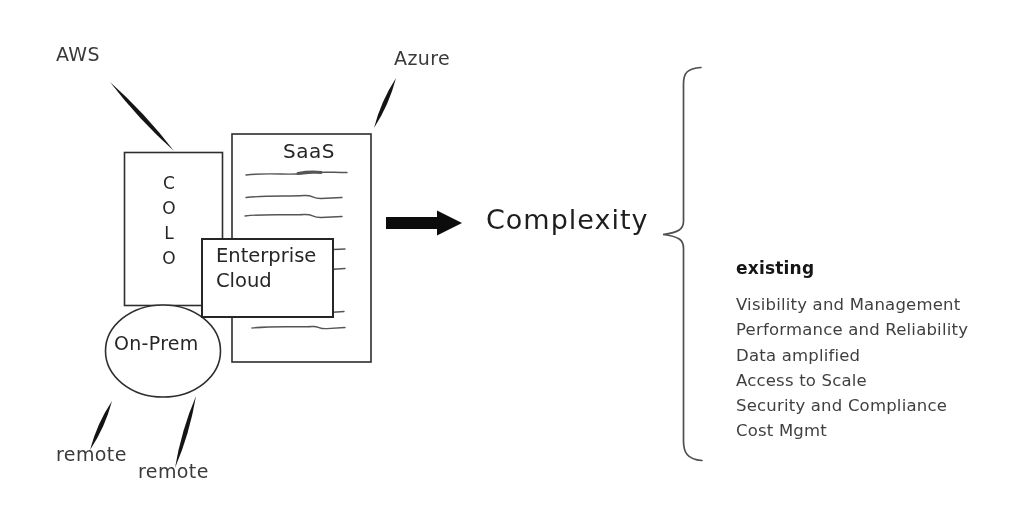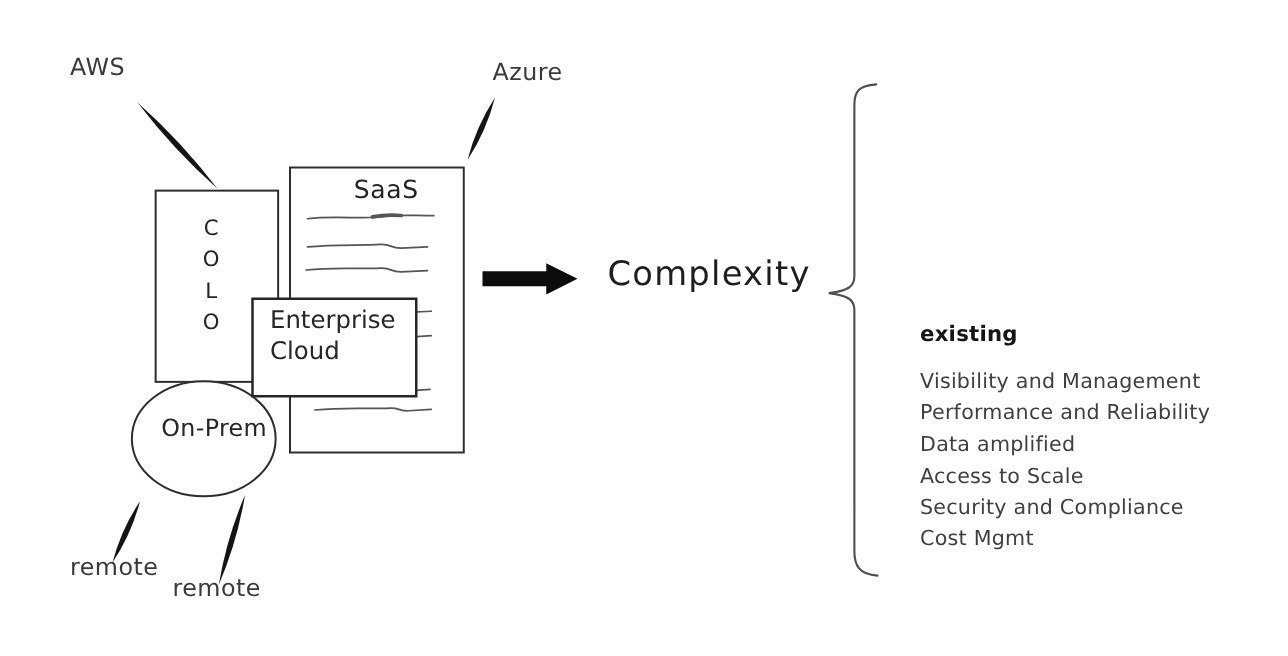--- a/index.html
+++ b/index.html
@@ -75,21 +75,21 @@
     <div>O</div>
     <div>L</div>
     <div>O</div>
   </div>
 
   <div class="t ent-label" style="left:216px; top:243px;">
     <div>Enterprise</div>
     <div>Cloud</div>
   </div>
 
-  <div class="t node-label" style="left:129px; top:333px;">On-Prem</div>
+  <div class="t node-label" style="left:114px; top:333px;">On-Prem</div>
 
   <div class="t complexity" style="left:486px; top:204px;text-align:center;">Complexity</div>
 
 
   <div class="t sec-title" style="left:716px; top:259px;margin-left:20px;">existing</div>
   <div class="list" style="left:736px; top:292px;">
     <div class="li">Visibility and Management</div>
     <div class="li">Performance and Reliability</div>
     <div class="li">Data amplified</div>
     <div class="li">Access to Scale</div>

